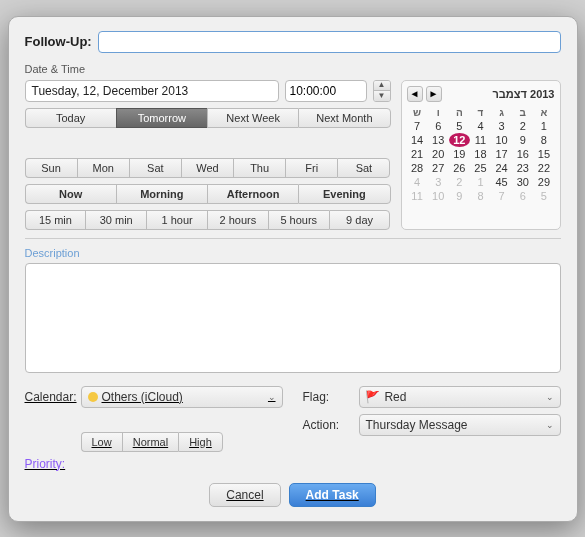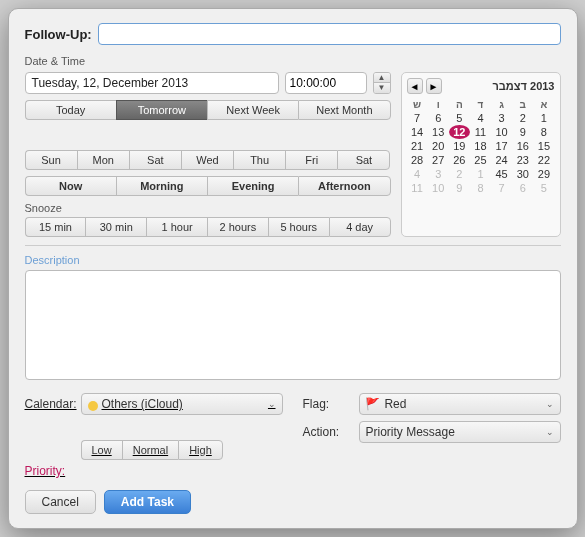--- a/index.html
+++ b/index.html
@@ -176,21 +176,20 @@
     .time-of-day-row button:first-child { border-radius: 4px 0 0 4px; }
     .time-of-day-row button:last-child { border-radius: 0 4px 4px 0; border-right: 1px solid #bbb; }
 
     .snooze-label {
       font-size: 11px;
       color: #555;
       margin-bottom: 3px;
     }
     .snooze-row {
       display: flex;
-      justify-content: flex-end;
     }
     .snooze-row button {
       flex: 1;
       height: 20px;
       border: 1px solid #bbb;
       background: linear-gradient(to bottom, #f7f7f7, #e5e5e5);
       font-size: 11px;
       cursor: pointer;
       color: #333;
       border-right: none;
@@ -327,42 +326,42 @@
       position: relative;
       cursor: pointer;
       justify-content: space-between;
     }
     .select-box .chevron {
       font-size: 9px;
       color: #666;
     }
     .select-box-left {
       display: flex;
-      align-items: flex-end;
+      align-items: center;
       gap: 4px;
     }
 
     .calendar-dot {
       width: 10px;
       height: 10px;
       background: #f5c842;
       border-radius: 50%;
       display: inline-block;
     }
     .flag-icon {
       font-size: 12px;
     }
 
     .priority-row {
       display: flex;
       align-items: center;
     }
     .priority-label {
       font-size: 12px;
-      color: #be185d;
+      color: #8b5cf6;
       width: 56px;
       flex-shrink: 0;
       margin-top: 43px;
     }
     .priority-btns {
       display: flex;
       align-items: flex-end;
     }
     .priority-btns button {
       height: 20px;
@@ -379,22 +378,23 @@
 
     .action-label {
       font-size: 12px;
       color: #333;
       width: 56px;
       flex-shrink: 0;
     }
 
     .footer-buttons {
       display: flex;
-      justify-content: flex-start;
+      justify-content: center;
       gap: 8px;
+      text-decoration: underline;
     }
     .btn-cancel {
       height: 24px;
       padding: 0 16px;
       border: 1px solid #bbb;
       border-radius: 5px;
       background: linear-gradient(to bottom, #f7f7f7, #e0e0e0);
       font-size: 12px;
       cursor: pointer;
       color: #333;
@@ -449,32 +449,31 @@
         <button>Sat</button>
         <button>Wed</button>
         <button>Thu</button>
         <button>Fri</button>
         <button>Sat</button>
       </div>
 
       <div class="time-of-day-row">
         <button>Now</button>
         <button>Morning</button>
+        <button>Afternoon</button>
         <button>Evening</button>
-        <button>Afternoon</button>
-      </div>
-
-      <div class="snooze-label">Snooze</div>
+      </div>
+
       <div class="snooze-row">
         <button>15 min</button>
         <button>30 min</button>
         <button>1 hour</button>
         <button>2 hours</button>
         <button>5 hours</button>
-        <button>4 day</button>
+        <button>9 day</button>
       </div>
     </div>
 
     <div class="calendar">
       <div class="cal-header">
         <div class="cal-nav">
           <button>◄</button>
           <button>►</button>
         </div>
         <div class="cal-title">2013 דצמבר</div>
@@ -587,21 +586,21 @@
             <span class="flag-icon">🚩</span>
             <span>Red</span>
           </div>
           <span class="chevron">⌄</span>
         </div>
       </div>
       <div class="field-row">
         <span class="action-label">Action:</span>
         <div class="select-box">
           <div class="select-box-left">
-            <span>Priority Message</span>
+            <span>Thursday Message</span>
           </div>
           <span class="chevron">⌄</span>
         </div>
       </div>
     </div>
   </div>
 
   
   <div class="footer-buttons">
     <button class="btn-cancel">Cancel</button>

